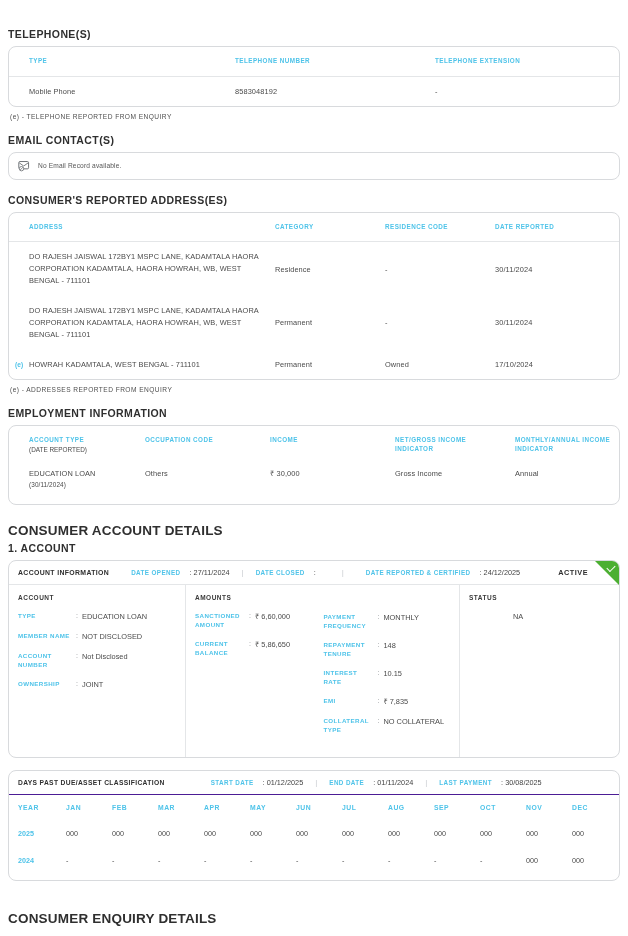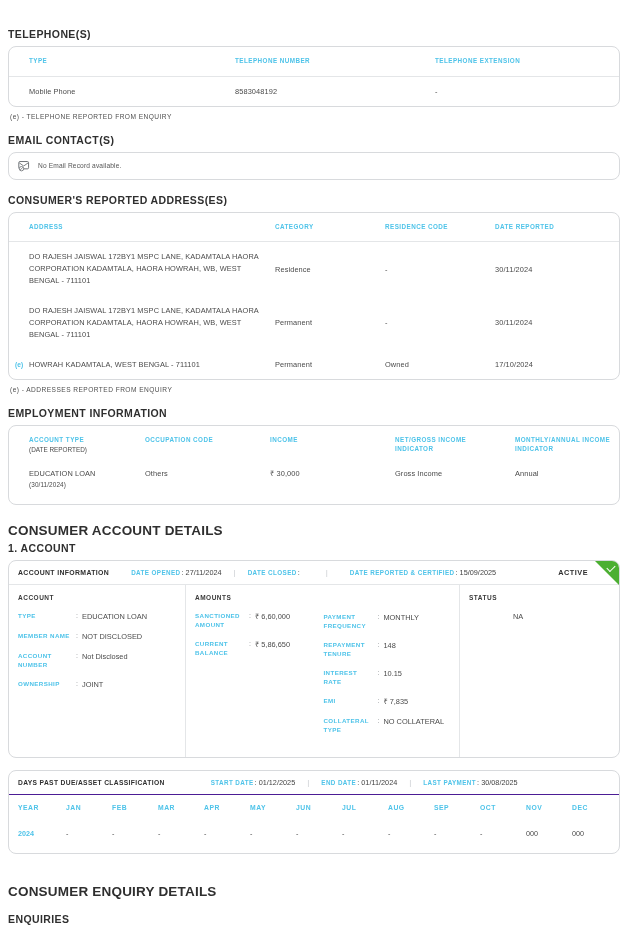--- a/index.html
+++ b/index.html
@@ -115,21 +115,21 @@
     color: #2f2f2f;
     margin-right: 22px;
   }
   .kv { white-space: nowrap; display: inline-flex; align-items: baseline; }
   .kv .k {
     color: #4ec3e9;
     font-weight: bold;
     letter-spacing: .4px;
     font-size: 6.3px;
   }
-  .kv .v { color: #444; font-size: 7.3px; margin-left: 1px; }
+  .kv .v { color: #444; font-size: 7.3px; margin-left: 9px; }
   .sep { color: #c9ccd0; margin: 0 12px; font-size: 8px; }
   .spacer { flex: 1; }
   .status-word {
     font-weight: bold;
     font-size: 7.3px;
     letter-spacing: .5px;
     color: #2f2f2f;
     margin-right: 22px;
   }
   .corner {
@@ -341,21 +341,21 @@
       <span class="v">: <span>27/11/2024</span></span>
     </span>
     <span class="sep">|</span>
     <span class="kv">
       <span class="k">DATE CLOSED</span>
       <span class="v">: <span></span></span>
     </span>
     <span class="sep" style="margin-left:26px;margin-right:22px">|</span>
     <span class="kv">
       <span class="k">DATE REPORTED &amp; CERTIFIED</span>
-      <span class="v">: <span>15/09/2025</span></span>
+      <span class="v">: <span>24/12/2025</span></span>
     </span>
     <span class="spacer"></span>
     <span class="status-word">ACTIVE</span>
     <span class="corner">
       <span class="tri"></span>
       <span class="tick"></span>
     </span>
   </div>
 
   <div class="acc-body">
@@ -466,20 +466,35 @@
           <th style="width:46px">JUL</th>
           <th style="width:46px">AUG</th>
           <th style="width:46px">SEP</th>
           <th style="width:46px">OCT</th>
           <th style="width:46px">NOV</th>
           <th>DEC</th>
         </tr>
       </thead>
       <tbody>
         <tr>
+          <td class="yr">2025</td>
+          <td>000</td>
+          <td>000</td>
+          <td>000</td>
+          <td>000</td>
+          <td>000</td>
+          <td>000</td>
+          <td>000</td>
+          <td>000</td>
+          <td>000</td>
+          <td>000</td>
+          <td>000</td>
+          <td>000</td>
+        </tr>
+        <tr>
           <td class="yr">2024</td>
           <td>-</td>
           <td>-</td>
           <td>-</td>
           <td>-</td>
           <td>-</td>
           <td>-</td>
           <td>-</td>
           <td>-</td>
           <td>-</td>

